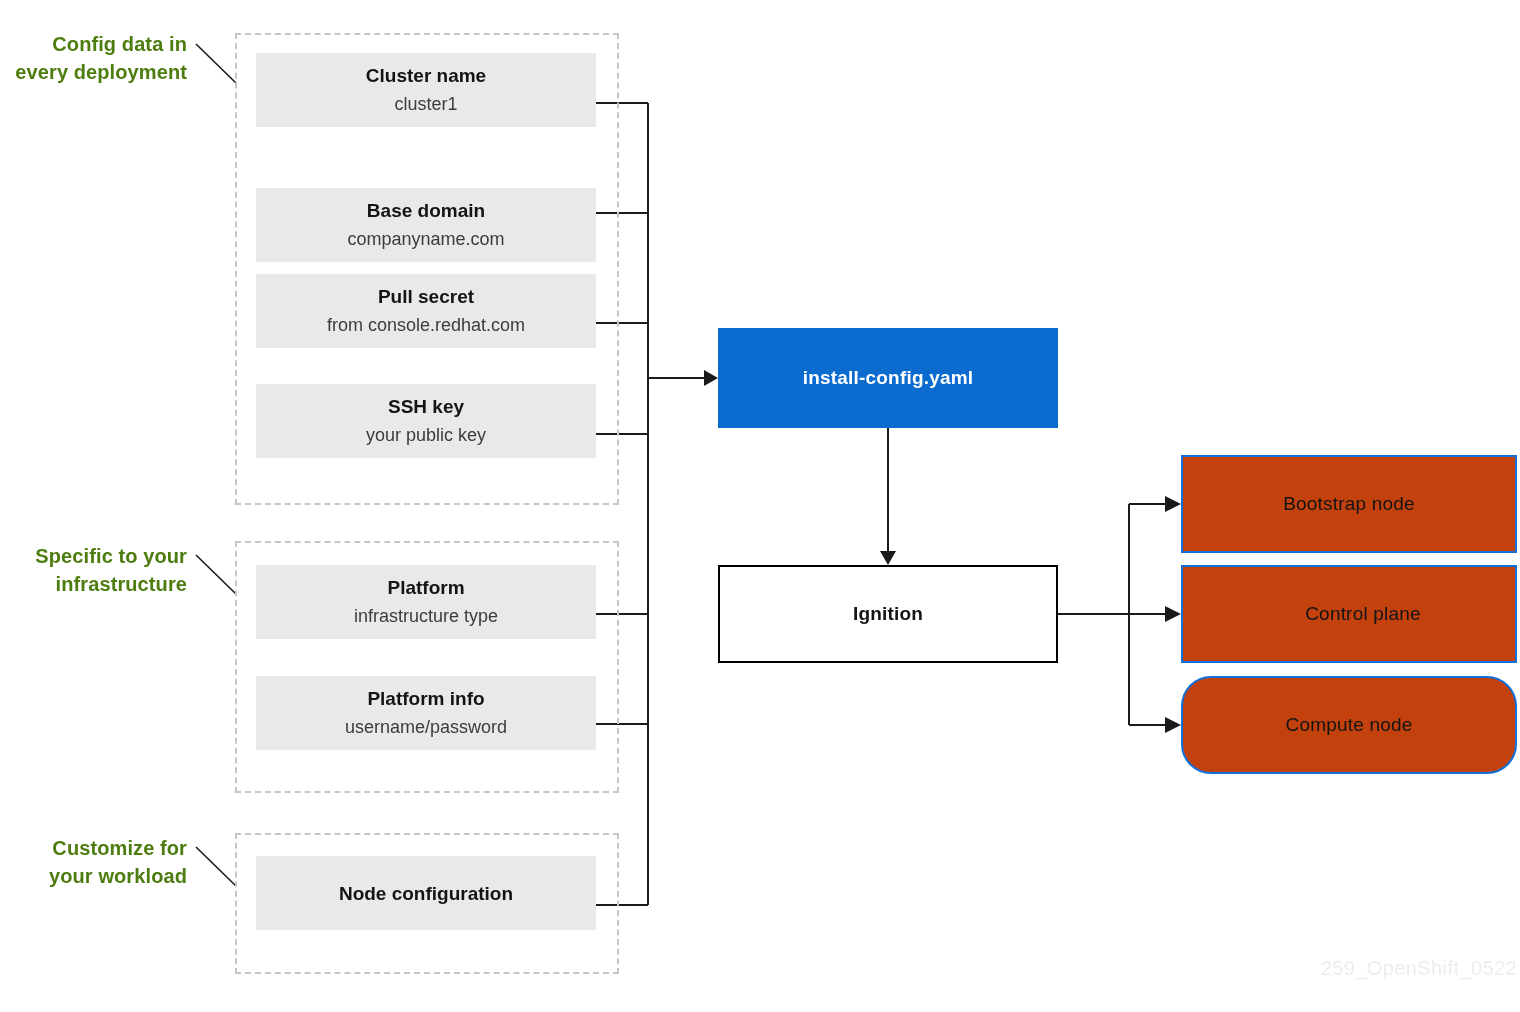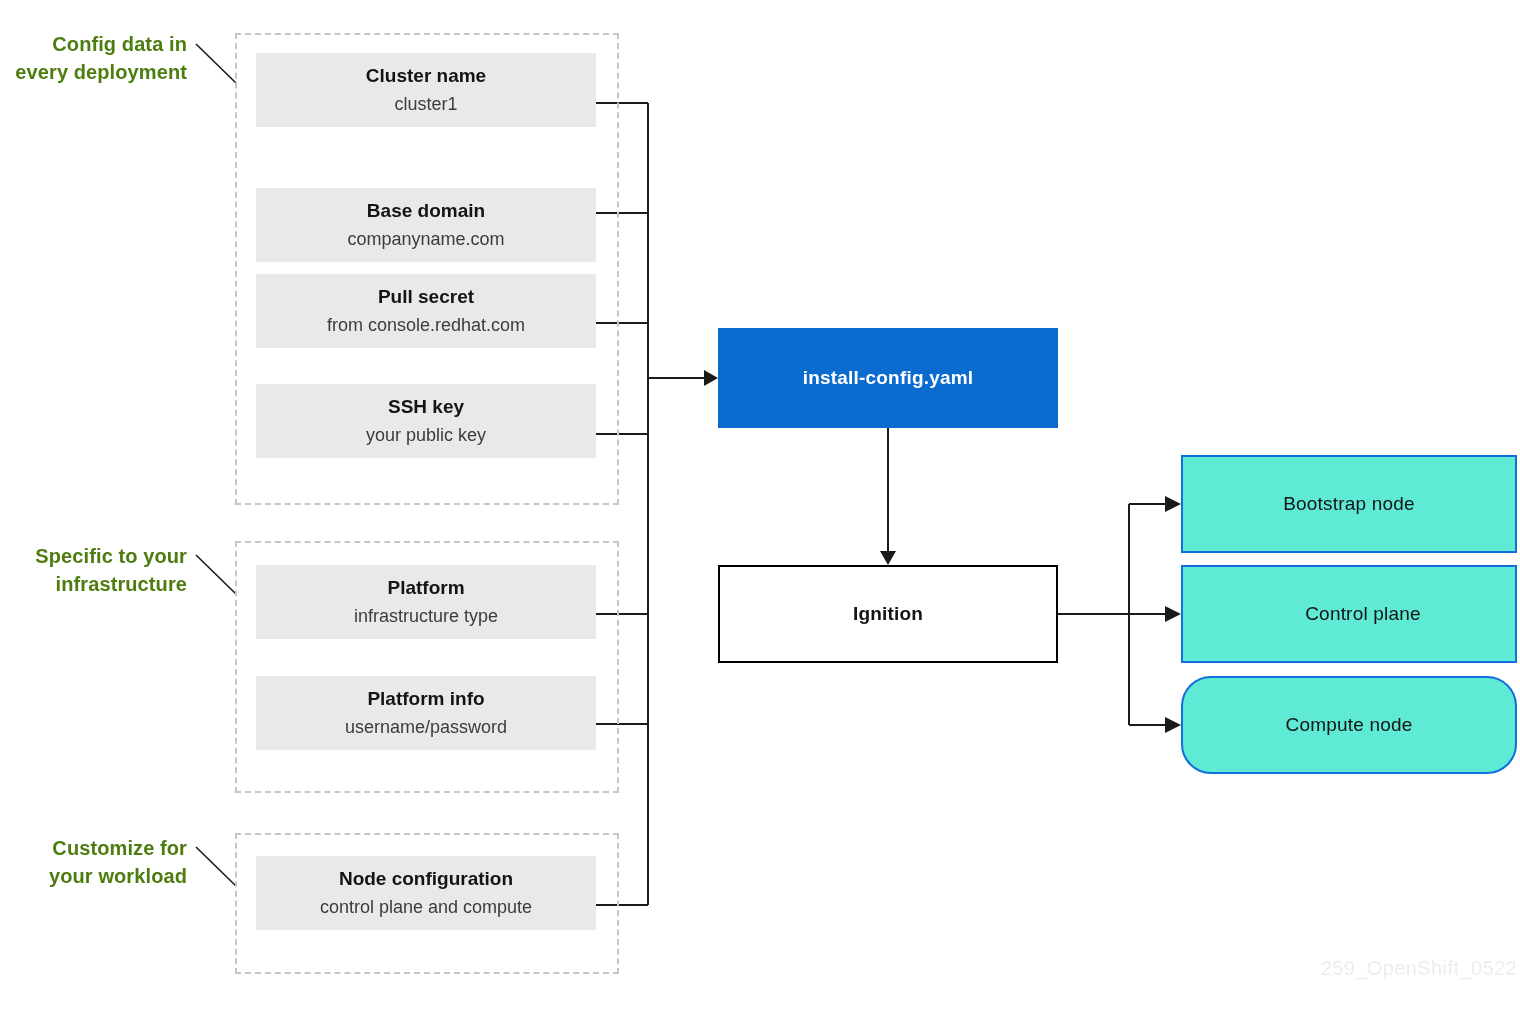--- a/index.html
+++ b/index.html
@@ -47,21 +47,21 @@
   .install-config{
     left:718px;top:328px;width:340px;height:100px;
     background:#0b6bce;color:#ffffff;font-weight:600;align-items:center;
   }
   .ignition{
     left:718px;top:565px;width:340px;height:98px;
     background:#ffffff;border:2px solid #000000;color:#151515;font-weight:600;
   }
   .node-box{
     left:1181px;width:336px;height:98px;
-    background:#5eead4;border:2px solid #1170d9;color:#151515;font-weight:500;
+    background:#c2410c;border:2px solid #1170d9;color:#151515;font-weight:500;
   }
   .node-1{top:455px;}
   .node-2{top:565px;padding-left:28px;}
   .node-3{top:676px;border-radius:30px;}
 
   .watermark{
     position:absolute;right:3px;top:957px;
     font-size:20px;font-weight:400;color:#ededef;letter-spacing:.4px;
   }
 </style>
@@ -143,21 +143,20 @@
   <div class="item it-5">
     <div class="title">Platform</div>
     <div class="sub">infrastructure type</div>
   </div>
   <div class="item it-6">
     <div class="title">Platform info</div>
     <div class="sub">username/password</div>
   </div>
   <div class="item it-7">
     <div class="title">Node configuration</div>
-    <div class="sub">control plane and compute</div>
   </div>
 
   <div class="flow-box install-config">
     <span>install-config.yaml</span>
   </div>
   <div class="flow-box ignition">
     <span>Ignition</span>
   </div>
 
   <div class="flow-box node-box node-1">

